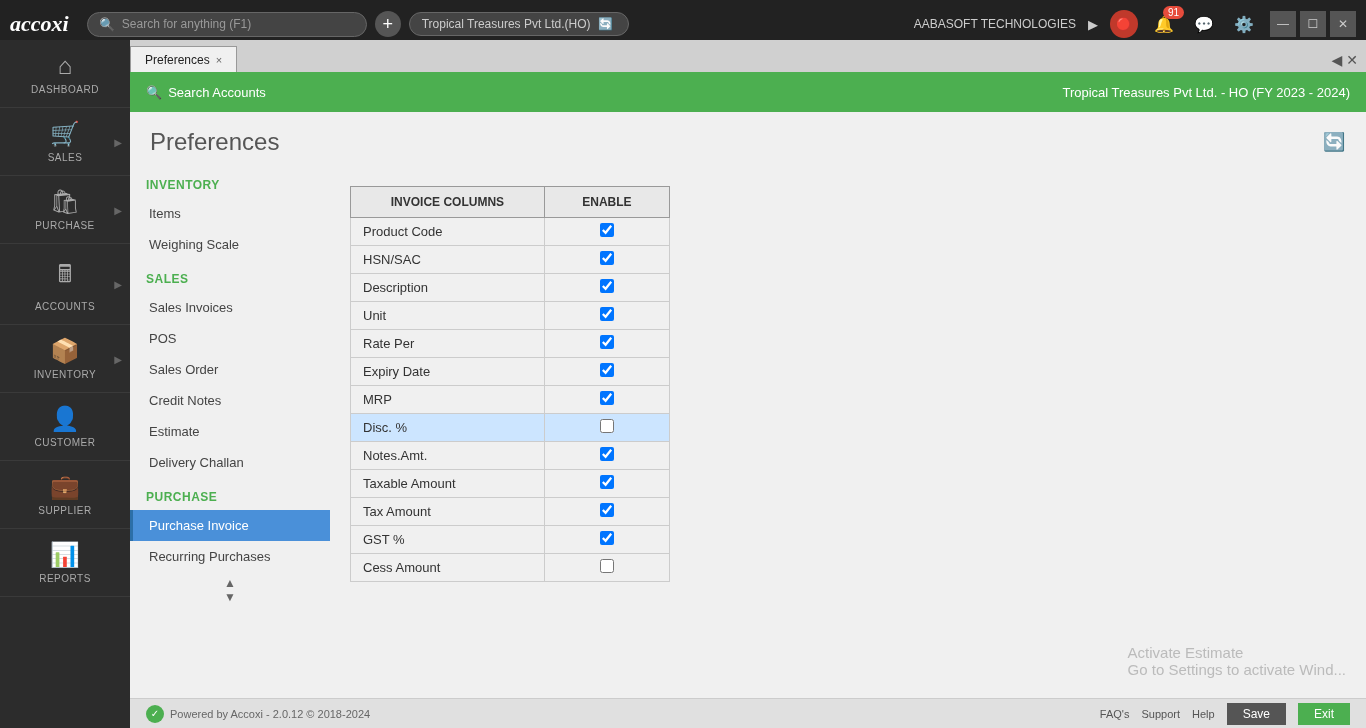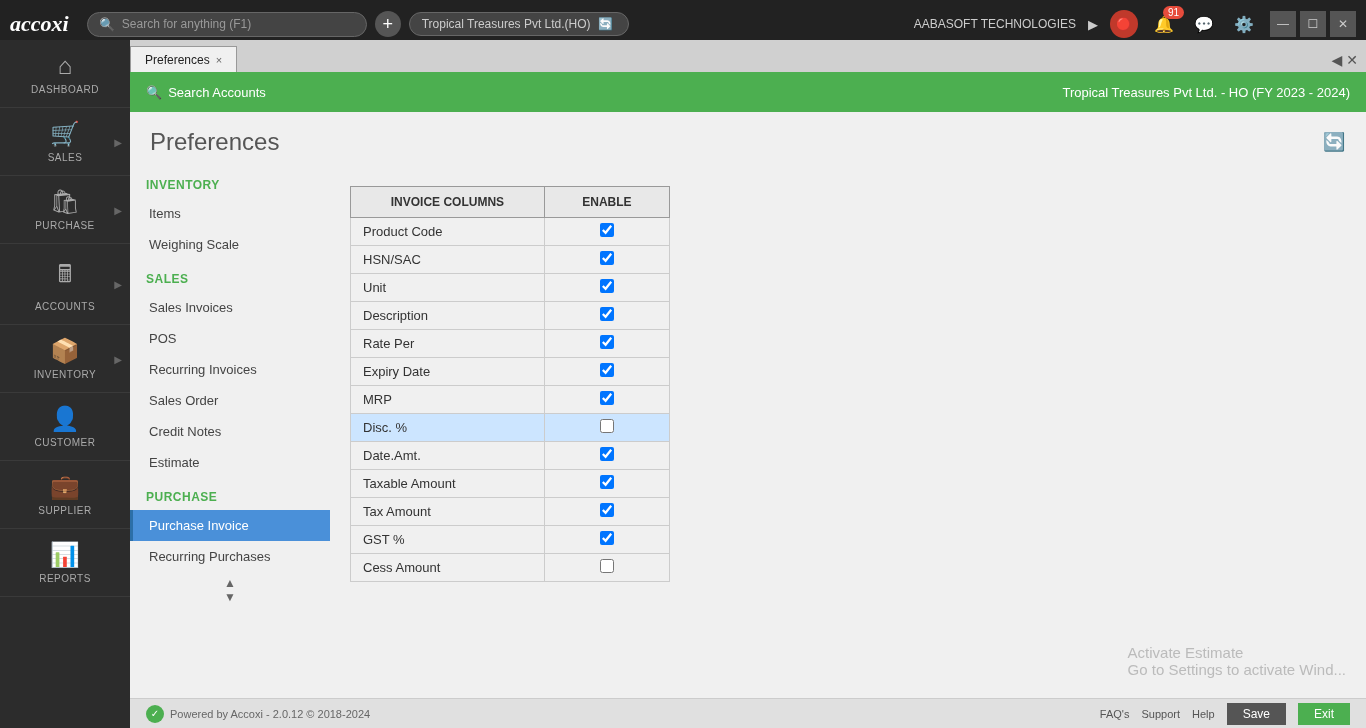--- a/index.html
+++ b/index.html
@@ -509,24 +509,24 @@
     <div class="content-body">
 
       <div class="left-nav">
         <div class="nav-section-title">INVENTORY</div>
         <div class="nav-item">Items</div>
         <div class="nav-item">Weighing Scale</div>
 
         <div class="nav-section-title">SALES</div>
         <div class="nav-item">Sales Invoices</div>
         <div class="nav-item">POS</div>
-        <div class="nav-item">Recurring Invoices</div>
         <div class="nav-item">Sales Order</div>
         <div class="nav-item">Credit Notes</div>
         <div class="nav-item">Estimate</div>
+        <div class="nav-item">Delivery Challan</div>
 
         <div class="nav-section-title">PURCHASE</div>
         <div class="nav-item active">Purchase Invoice</div>
         <div class="nav-item">Recurring Purchases</div>
 
         <div class="scroll-arrows">
           <button class="scroll-arrow">▲</button>
           <button class="scroll-arrow">▼</button>
         </div>
       </div>
@@ -542,45 +542,45 @@
           <tbody id="invoice-table-body">
           <tr>
                 <td>Product Code</td>
                 <td class="checkbox-cell"><input type="checkbox" class="cb" checked="" style=""></td>
               </tr>
               <tr>
                 <td>HSN/SAC</td>
                 <td class="checkbox-cell"><input type="checkbox" class="cb" checked="" style=""></td>
               </tr>
               <tr>
+                <td>Description</td>
+                <td class="checkbox-cell"><input type="checkbox" class="cb" checked="" style=""></td>
+              </tr>
+              <tr>
                 <td>Unit</td>
-                <td class="checkbox-cell"><input type="checkbox" class="cb" checked="" style=""></td>
-              </tr>
-              <tr>
-                <td>Description</td>
                 <td class="checkbox-cell"><input type="checkbox" class="cb" checked="" style=""></td>
               </tr>
               <tr>
                 <td>Rate Per</td>
                 <td class="checkbox-cell"><input type="checkbox" class="cb" checked="" style=""></td>
               </tr>
               <tr>
                 <td>Expiry Date</td>
                 <td class="checkbox-cell"><input type="checkbox" class="cb" checked="" style=""></td>
               </tr>
               <tr>
                 <td>MRP</td>
                 <td class="checkbox-cell"><input type="checkbox" class="cb" checked="" style=""></td>
               </tr>
               <tr class="highlighted">
                 <td>Disc. %</td>
                 <td class="checkbox-cell"><input type="checkbox" class="cb" style=""></td>
               </tr>
               <tr>
-                <td>Date.Amt.</td>
+                <td>Notes.Amt.</td>
                 <td class="checkbox-cell"><input type="checkbox" class="cb" checked="" style=""></td>
               </tr>
               <tr>
                 <td>Taxable Amount</td>
                 <td class="checkbox-cell"><input type="checkbox" class="cb" checked="" style=""></td>
               </tr>
               <tr>
                 <td>Tax Amount</td>
                 <td class="checkbox-cell"><input type="checkbox" class="cb" checked="" style=""></td>
               </tr>

